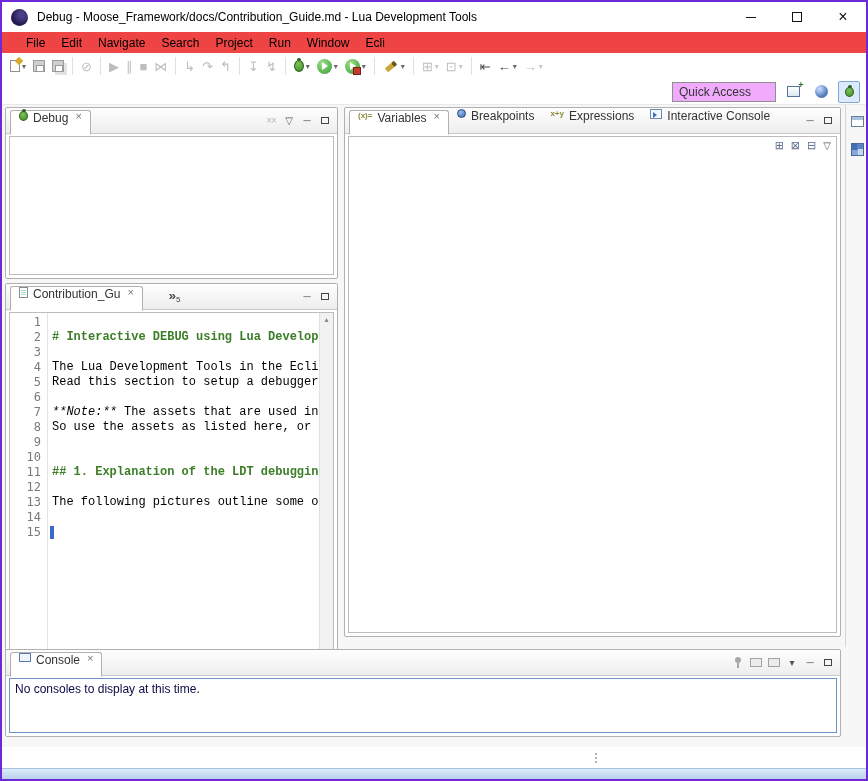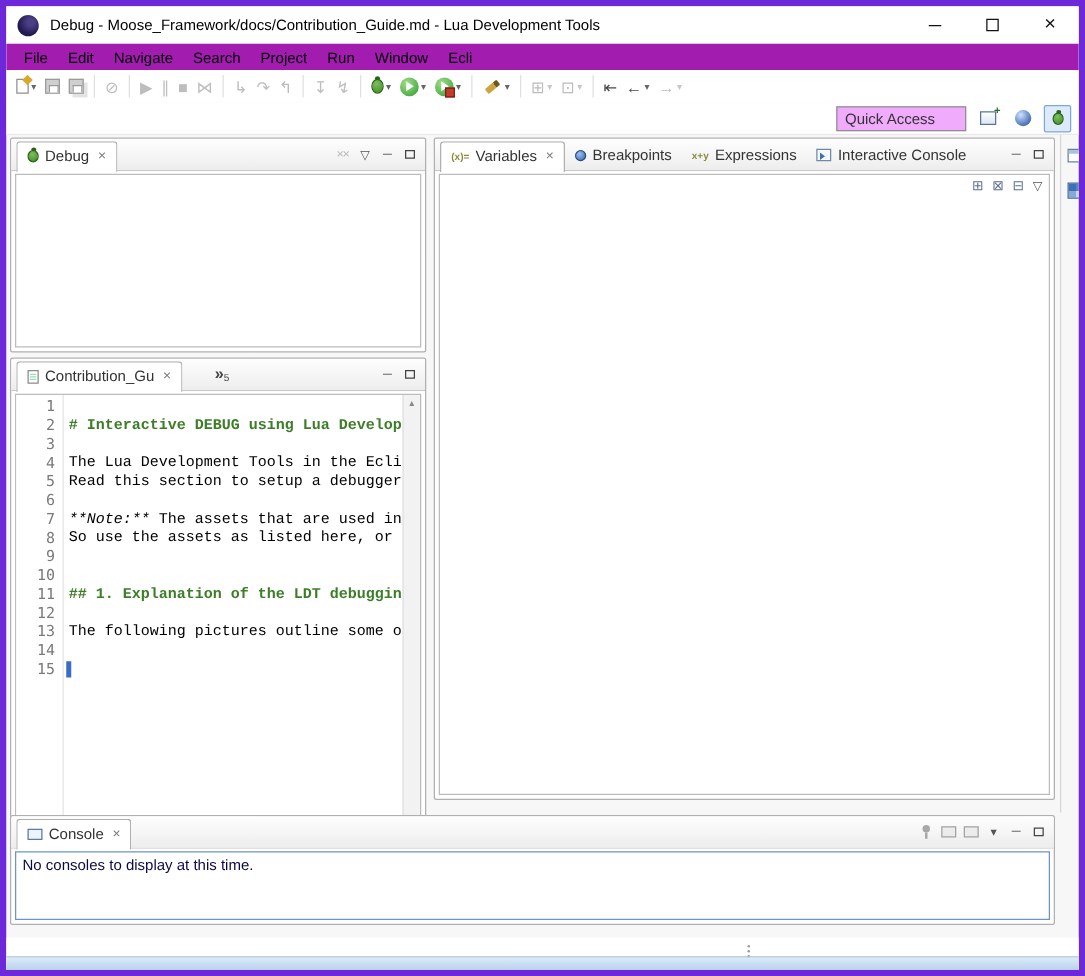--- a/index.html
+++ b/index.html
@@ -1,31 +1,31 @@
 <!DOCTYPE html>
 <html style="--heading: #3c7e28; --caret: #3a6bc9; --selection_border: #6d94c9; --console_text: #0a0a46; --bottom_strip_top: #dcebf9; --bottom_strip_bottom: #b9d2ec;"><head>
 <meta charset="utf-8">
 <style>
 *{box-sizing:border-box;margin:0;padding:0}
 html,body{width:868px;height:781px}
 body{font-family:"Liberation Sans",sans-serif;font-size:12px;color:#1a1a1a;background:#e8e8e8}
-.window{position:relative;width:868px;height:781px;background:#f7f7f7;border:5px solid #6d28d9;overflow:hidden}
+.window{position:relative;width:868px;height:781px;background:#f7f7f7;border:2px solid #6d28d9;overflow:hidden}
 
 
 .titlebar{position:absolute;left:0;top:0;width:100%;height:30px;background:#fff;display:flex;align-items:center;padding-left:9px}
 .app-icon{width:17px;height:17px;border-radius:50%;background:radial-gradient(circle at 62% 35%,#4a3f86 18%,#241d52 60%,#151036);margin-right:9px;flex:0 0 auto}
 .title-text{font-size:12px;color:#000;white-space:nowrap}
 .win-controls{margin-left:auto;display:flex;height:30px}
 .win-btn{width:46px;height:30px;display:flex;align-items:center;justify-content:center;color:#111}
 .glyph-min{width:10px;height:1px;background:#111}
 .glyph-max{width:10px;height:10px;border:1px solid #111}
 .win-close{font-size:16px;line-height:1}
 
 
-.menubar{position:absolute;left:0;top:30px;width:100%;height:21px;background:#a21caf;display:flex;align-items:center;padding-left:6px}
+.menubar{position:absolute;left:0;top:30px;width:100%;height:21px;background:#ef4444;display:flex;align-items:center;padding-left:16px}
 .menu-item{padding:2px 8px;color:#000}
 .toolbar{position:absolute;left:0;top:51px;width:100%;height:26px;background:#fff;display:flex;align-items:center;padding-left:5px;gap:1px}
 .tb-sep{width:1px;height:18px;background:#e0e0e0;margin:0 4px}
 .tb-btn{display:flex;align-items:center;height:22px;padding:0 3px;gap:2px}
 .tb-glyph{font-size:13px;line-height:1;color:#474747}
 .tb-btn.disabled .tb-glyph{color:#bdbdbd}
 .tb-drop{font-size:8px;color:#666}
 .tb-btn.disabled .tb-drop{color:#c7c7c7}
 .cicon{display:inline-block}
 
@@ -48,21 +48,21 @@
 .qa-box{width:104px;height:20px;border:1px solid #8f8f8f;display:flex;align-items:center;padding:0 6px;color:#333;background:#f0abfc}
 .persp-btn{width:22px;height:22px;display:flex;align-items:center;justify-content:center}
 .persp-btn.active{background:#dceafb;border:1px solid #7fa8d7;border-radius:2px}
 .icon-openpersp{width:13px;height:11px;border:1px solid #56749c;background:linear-gradient(#fff,#dbe7f5);position:relative}
 .icon-openpersp::after{content:"+";position:absolute;right:-5px;top:-7px;color:#2f6b2f;font-size:9px;font-weight:bold}
 .icon-sphere{width:13px;height:13px;border-radius:50%;background:radial-gradient(circle at 35% 30%,#cfe2ff,#5a82c0 60%,#2d4f86)}
 
 
 .panel{position:absolute;background:#fff;border:1px solid #b0b0b0;border-radius:2px}
 .phead{position:absolute;left:0;right:0;top:0;height:26px;background:linear-gradient(#fefefe,#ededed);border-bottom:1px solid #c8c8c8;display:flex;align-items:center;border-radius:2px 2px 0 0;padding-right:3px}
-.tab{height:25px;margin-top:1px;display:flex;align-items:center;gap:5px;padding:0 8px;font-size:12px;color:#333;white-space:nowrap}
+.tab{height:25px;margin-top:1px;display:flex;gap:5px;padding:0 8px;font-size:12px;color:#333;white-space:nowrap}
 .tab.selected{background:#fff;border:1px solid #b0b0b0;border-bottom-color:#fff;border-radius:3px 3px 0 0;margin-left:4px;position:relative;top:1px}
 .tab-close{font-size:11px;color:#777;margin-left:2px;line-height:1}
 .phead-spacer{flex:1}
 .ph-btn{width:18px;height:18px;display:flex;align-items:center;justify-content:center;color:#555;font-size:10px}
 .ph-btn.dim{color:#b9b9b9;letter-spacing:-1px}
 .sq{width:8px;height:7px;border:1px solid #444;display:inline-block}
 .pbody{position:absolute;left:3px;right:3px;top:28px;bottom:3px;border:1px solid #bcbcbc;background:#fff;overflow:hidden}
 .vbadge{font-size:8px;font-weight:bold;color:#8a8a3c;white-space:nowrap}
 .icon-bp{width:9px;height:9px;border-radius:50%;background:radial-gradient(circle at 35% 30%,#9cc0ef,#3a66ae);border:1px solid #26497f}
 .icon-term{width:12px;height:10px;border:1px solid #7188a8;background:#f4f8ff;position:relative}

